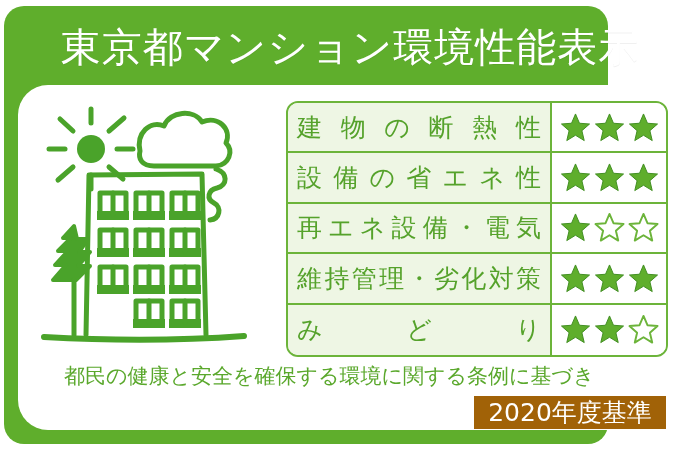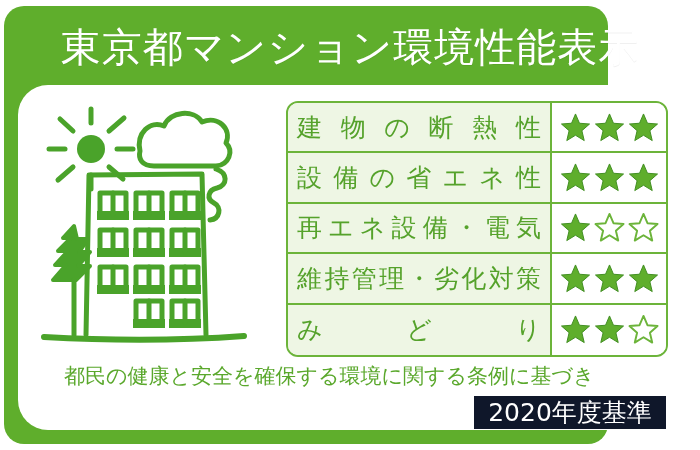--- a/index.html
+++ b/index.html
@@ -133,21 +133,21 @@
     margin-left: 12px;
   }
   #footer-note div { white-space: nowrap; }
 
   #standard-badge {
     position: absolute;
     left: 456px;
     top: 311px;
     width: 192px;
     height: 33px;
-    background: #0f172a;
+    background: #a16207;
     color: #ffffff;
     font-size: 25px;
     line-height: 33px;
     text-align: center;
     letter-spacing: 0px;
     white-space: nowrap;
   }
 </style>
 </head>
 <body>

